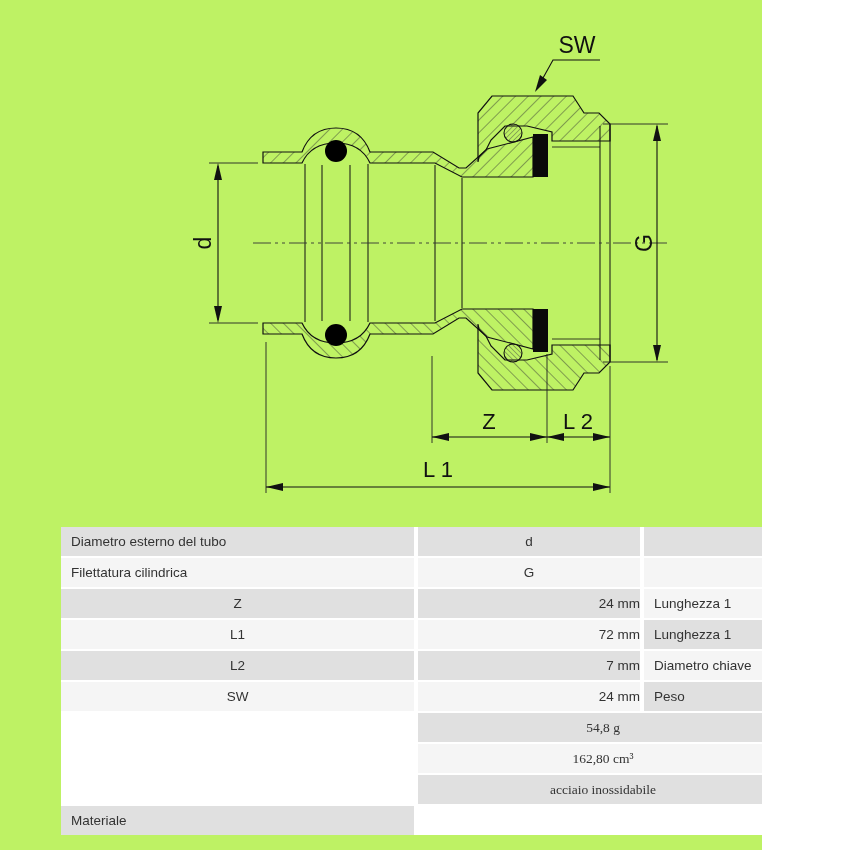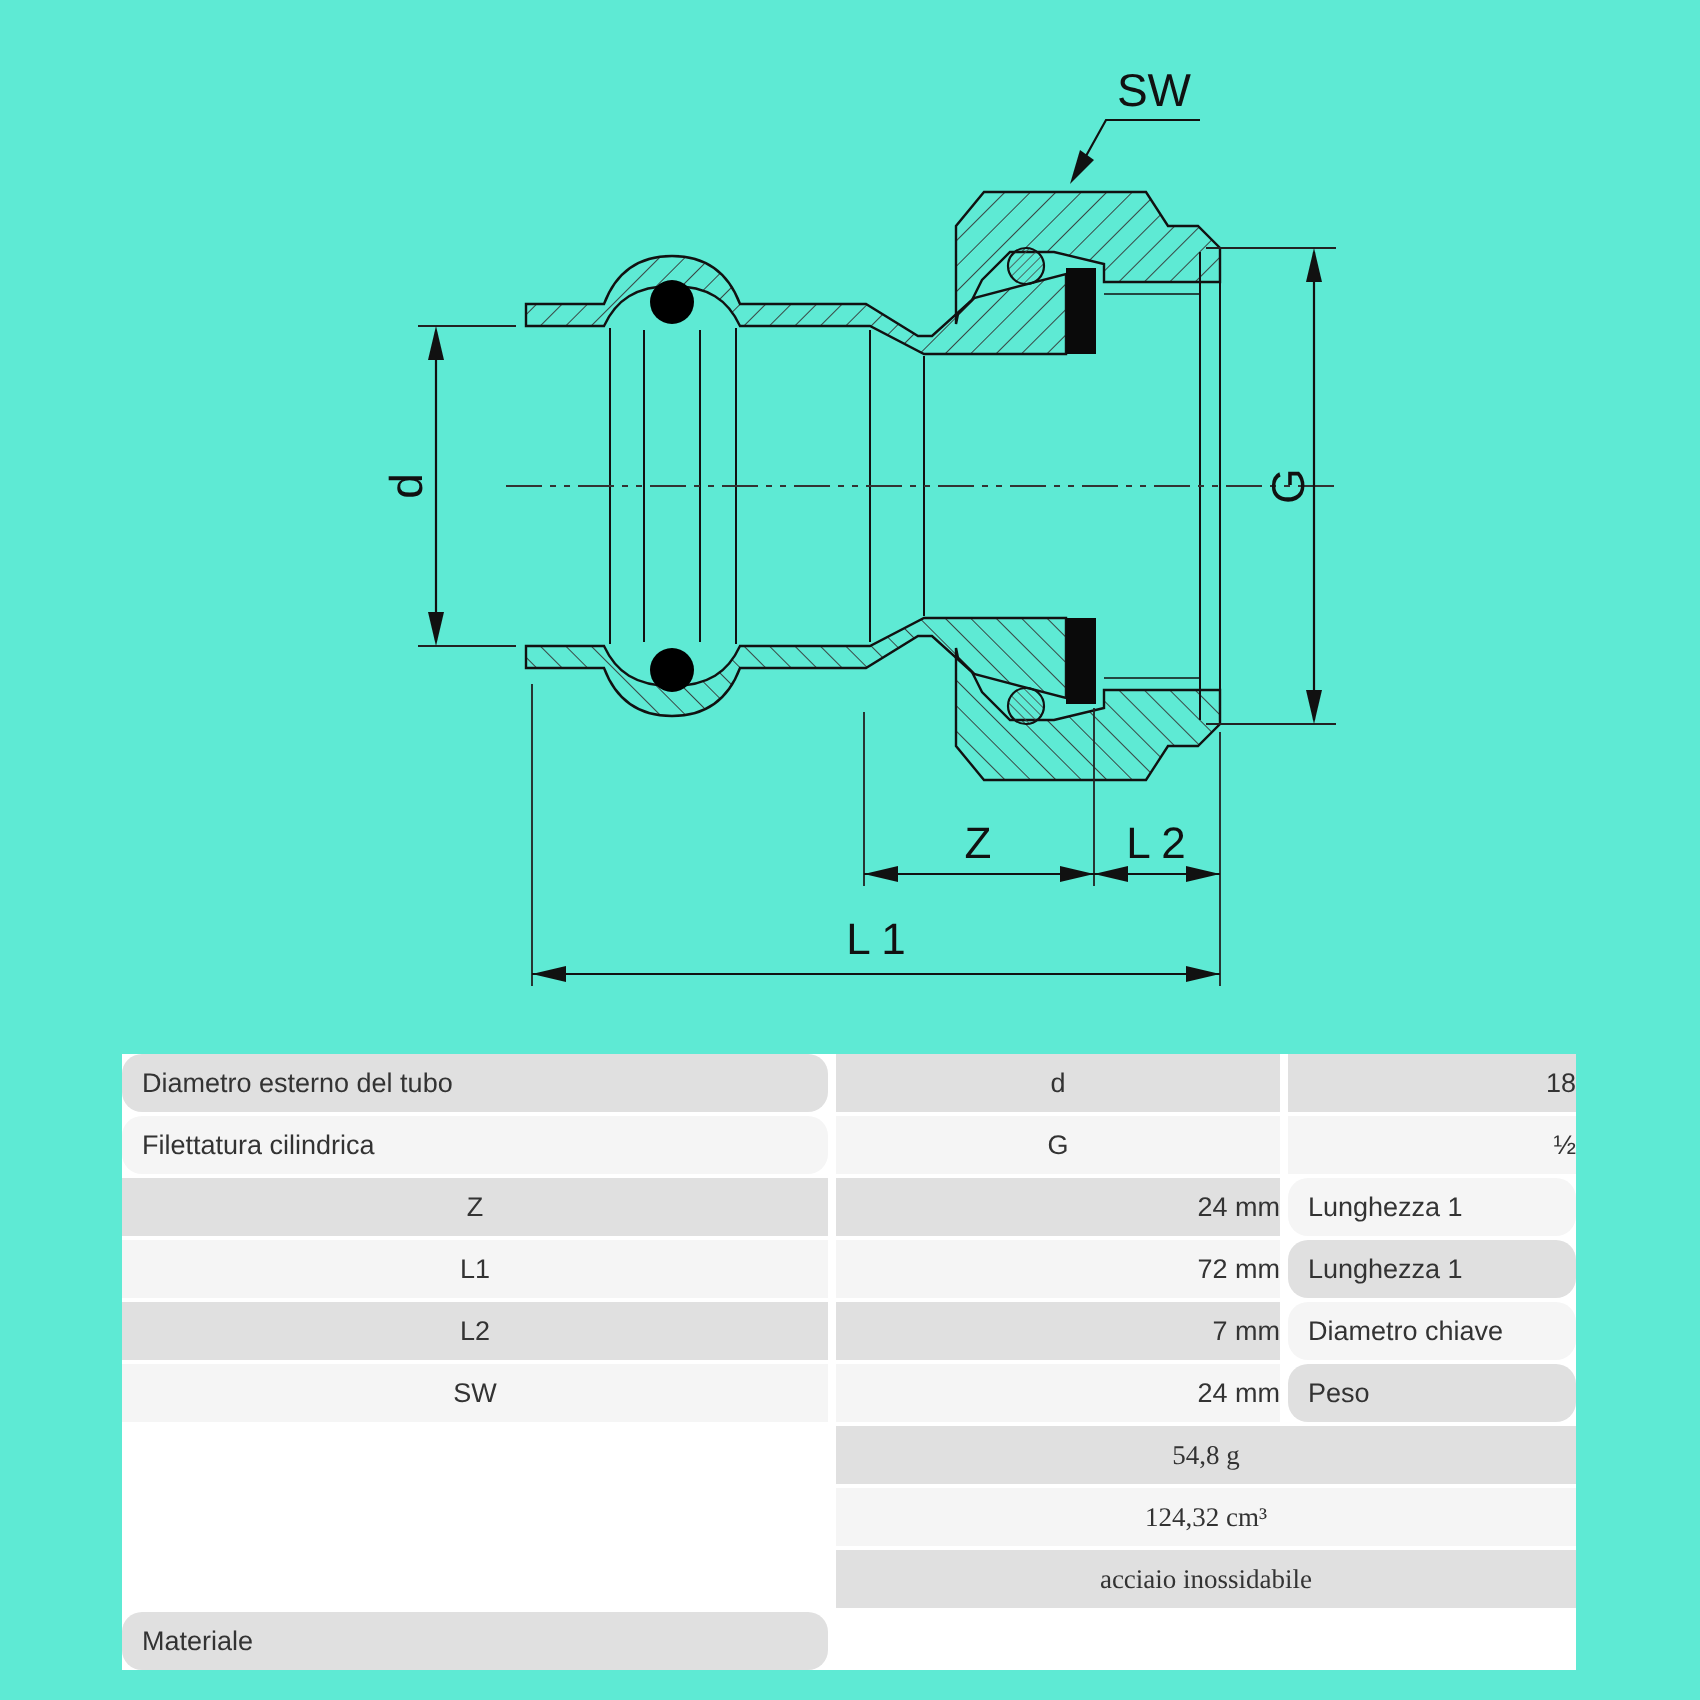--- a/index.html
+++ b/index.html
@@ -1,32 +1,32 @@
 <!DOCTYPE html>
 <html><head>
 <meta charset="utf-8">
 <style>
   html,body{margin:0;padding:0;background:#ffffff;}
   body{width:850px;height:850px;font-family:"Liberation Sans","DejaVu Sans",sans-serif;color:#333;}
-  .page{width:850px;height:850px;background:#5eead4;overflow:hidden;}
+  .page{width:762px;height:850px;background:#bef264;overflow:hidden;}
   .drawing-wrap{width:850px;height:522px;}
   svg text{font-family:"Liberation Sans","DejaVu Sans",sans-serif;fill:#111;}
   .spec-table{
     margin:5px 0 0 61px;
     width:727px;
     display:grid;
     grid-template-columns:353px 222px 144px;
     column-gap:4px;
     row-gap:2px;
     grid-auto-rows:29px;
     font-size:13.5px;
     background:#fff;
   }
   .cell{display:flex;align-items:center;}
-  .c1{justify-content:flex-start;padding-left:10px;border-radius:10px;}
+  .c1{justify-content:flex-start;padding-left:10px;}
   .c2{justify-content:center;}
   .c3{justify-content:flex-end;padding-right:0;}
   .cm{grid-column:2 / 4;justify-content:center;font-family:Liberation Serif, serif;}
   .dark{background:#e0e0e0;}
   .light{background:#f5f5f5;}
 </style>
 </head>
 <body>
 
 <div class="page">
@@ -139,19 +139,19 @@
     <div class="cell c2 dark">L2</div>
     <div class="cell c3 dark">7 mm</div>
 
     <div class="cell c1 light">Diametro chiave</div>
     <div class="cell c2 light">SW</div>
     <div class="cell c3 light">24 mm</div>
 
     <div class="cell c1 dark">Peso</div>
     <div class="cell cm dark">54,8 g</div>
 
-    <div class="cell cm light">124,32 cm³</div>
+    <div class="cell cm light">162,80 cm³</div>
 
     <div class="cell cm dark">acciaio inossidabile</div>
     <div class="cell c1 dark">Materiale</div>
 
   </div>
 </div>
 
 </body></html>

